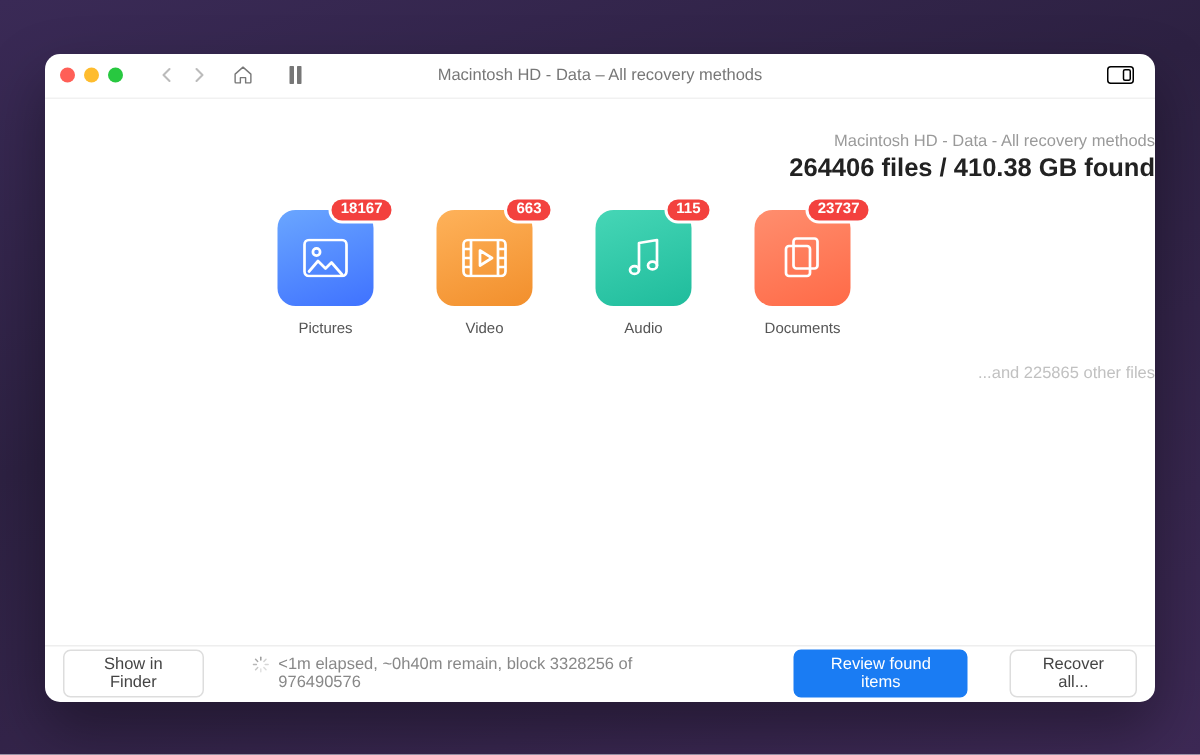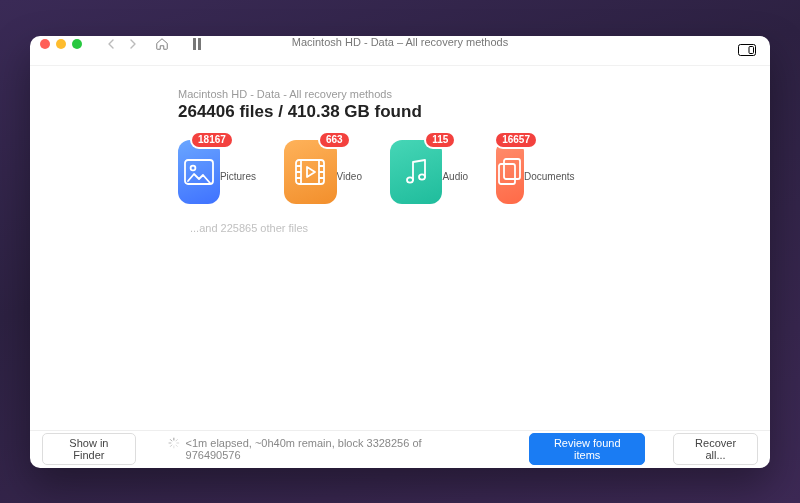--- a/index.html
+++ b/index.html
@@ -13,43 +13,43 @@
     width: 740px; height: 432px;
     background: #fff;
     border-radius: 10px;
     box-shadow: 0 18px 40px rgba(0,0,0,.35);
     display: flex; flex-direction: column;
     overflow: hidden;
   }
   
   .titlebar {
     height: 30px; position: relative;
-    display: flex; align-items: flex-start; justify-content: center;
+    display: flex; align-items: center; justify-content: center;
     border-bottom: 1px solid #f1f1f1;
   }
   .tl-left { position: absolute; left: 10px; display: flex; align-items: center; gap: 8px; }
   .traffic { display: flex; gap: 6px; margin-right: 10px; }
   .dot { width: 10px; height: 10px; border-radius: 50%; }
   .dot.red { background:#ff5f57; }
   .dot.yellow{ background:#febc2e; }
   .dot.green { background:#28c840; }
   .nav { display:flex; gap:8px; margin-left:4px; }
   .nav-btn { width:14px; height:14px; display:flex; align-items:center; justify-content:center; color:#bbb; font-size:12px; cursor:pointer; }
   .home-btn { width:16px; height:16px; display:flex; align-items:center; justify-content:center; color:#777; margin-left:6px; }
   .pause-btn { width:14px; height:14px; display:flex; align-items:center; justify-content:center; color:#777; margin-left:12px; }
   .title-text { font-size: 11px; color:#777; }
   .tl-right { position:absolute; right:14px; top:8px; }
   .tl-right svg { stroke:#bbb; }
   
-  .content { flex:1; padding: 22px 0 0 0; overflow:hidden; position:relative; }
+  .content { flex:1; padding: 22px 0 0 0; overflow:hidden; position:relative;text-align:right; }
   .inner { margin-left: 148px; }
   .subtitle { font-size: 11px; color:#9a9a9a; margin-bottom:2px; }
   .headline { font-size: 17px; font-weight: 700; color:#222; margin-bottom: 18px; }
   .cards { display:flex; gap: 28px; }
-  .card { width: 78px; display:flex; flex-direction:row; align-items:center; position:relative; }
+  .card { width: 78px; display:flex; flex-direction:column; align-items:center; position:relative; }
   .tile {
     width: 64px; height: 64px; border-radius: 12px;
     display:flex; align-items:center; justify-content:center;
     position: relative;
     cursor:pointer;
   }
   .badge {
     position:absolute; top:-7px; right:-12px;
     background:#f3413e; color:#fff; font-size:10px; font-weight:600;
     padding: 2px 6px; border-radius: 9px; line-height:1;
@@ -169,21 +169,21 @@
               <path d="M10 22V4l12-2v17" stroke="#fff" stroke-width="1.8" stroke-linecap="round" stroke-linejoin="round"></path>
               <ellipse cx="7" cy="22" rx="3" ry="2.6" stroke="#fff" stroke-width="1.8"></ellipse>
               <ellipse cx="19" cy="19" rx="3" ry="2.6" stroke="#fff" stroke-width="1.8"></ellipse>
             </svg>
           </div>
           <div class="card-label">Audio</div>
         </div>
 
         <div class="card">
           <div class="tile" style="background:linear-gradient(160deg,#ff8e6e,#ff6a47)">
-            <span class="badge">16657</span>
+            <span class="badge">23737</span>
             <svg width="28" height="30" viewBox="0 0 28 30" fill="none">
               <rect x="8" y="2" width="16" height="20" rx="2" stroke="#fff" stroke-width="1.8"></rect>
               <rect x="3" y="7" width="16" height="20" rx="2" stroke="#fff" stroke-width="1.8" fill="none"></rect>
             </svg>
           </div>
           <div class="card-label">Documents</div>
         </div>
 
 
       </div>

